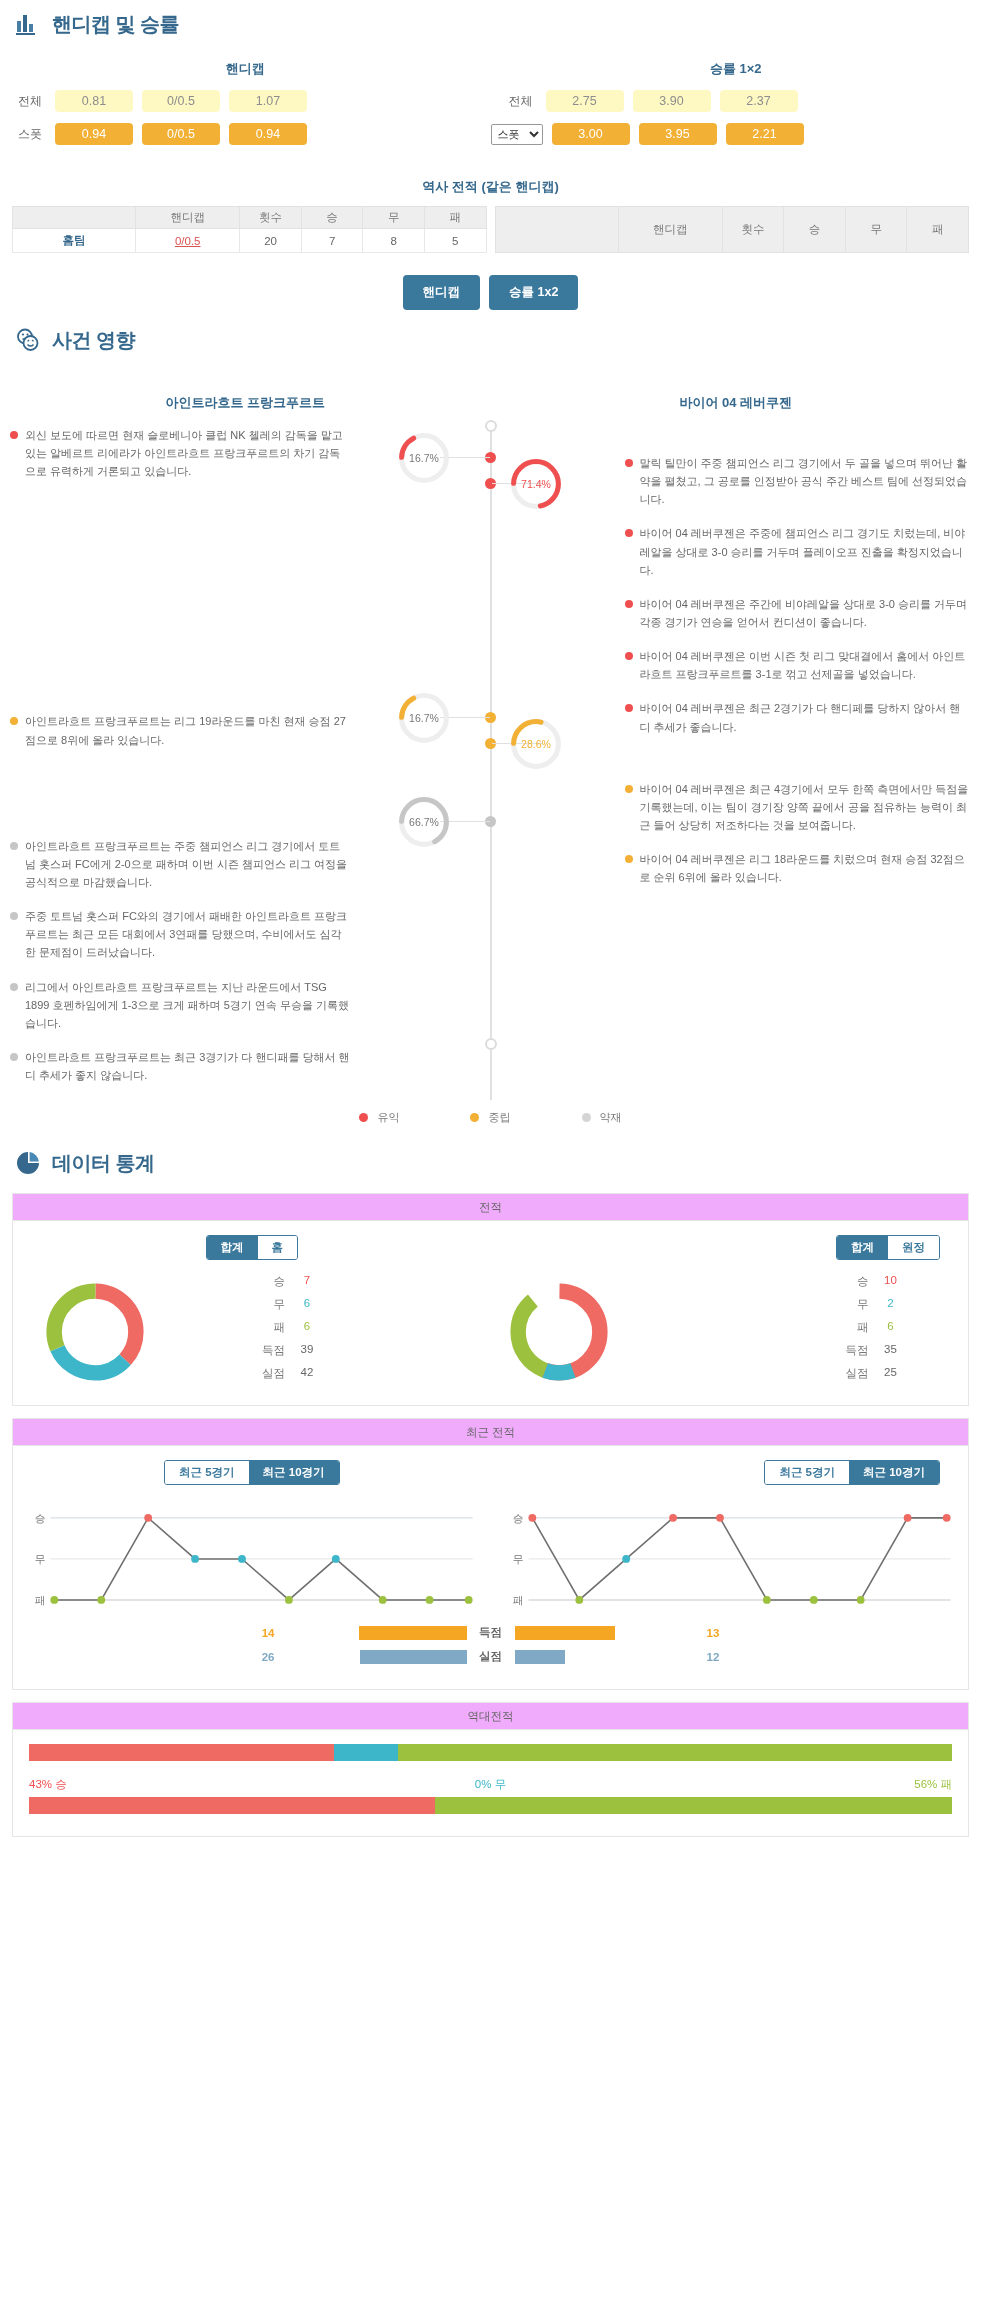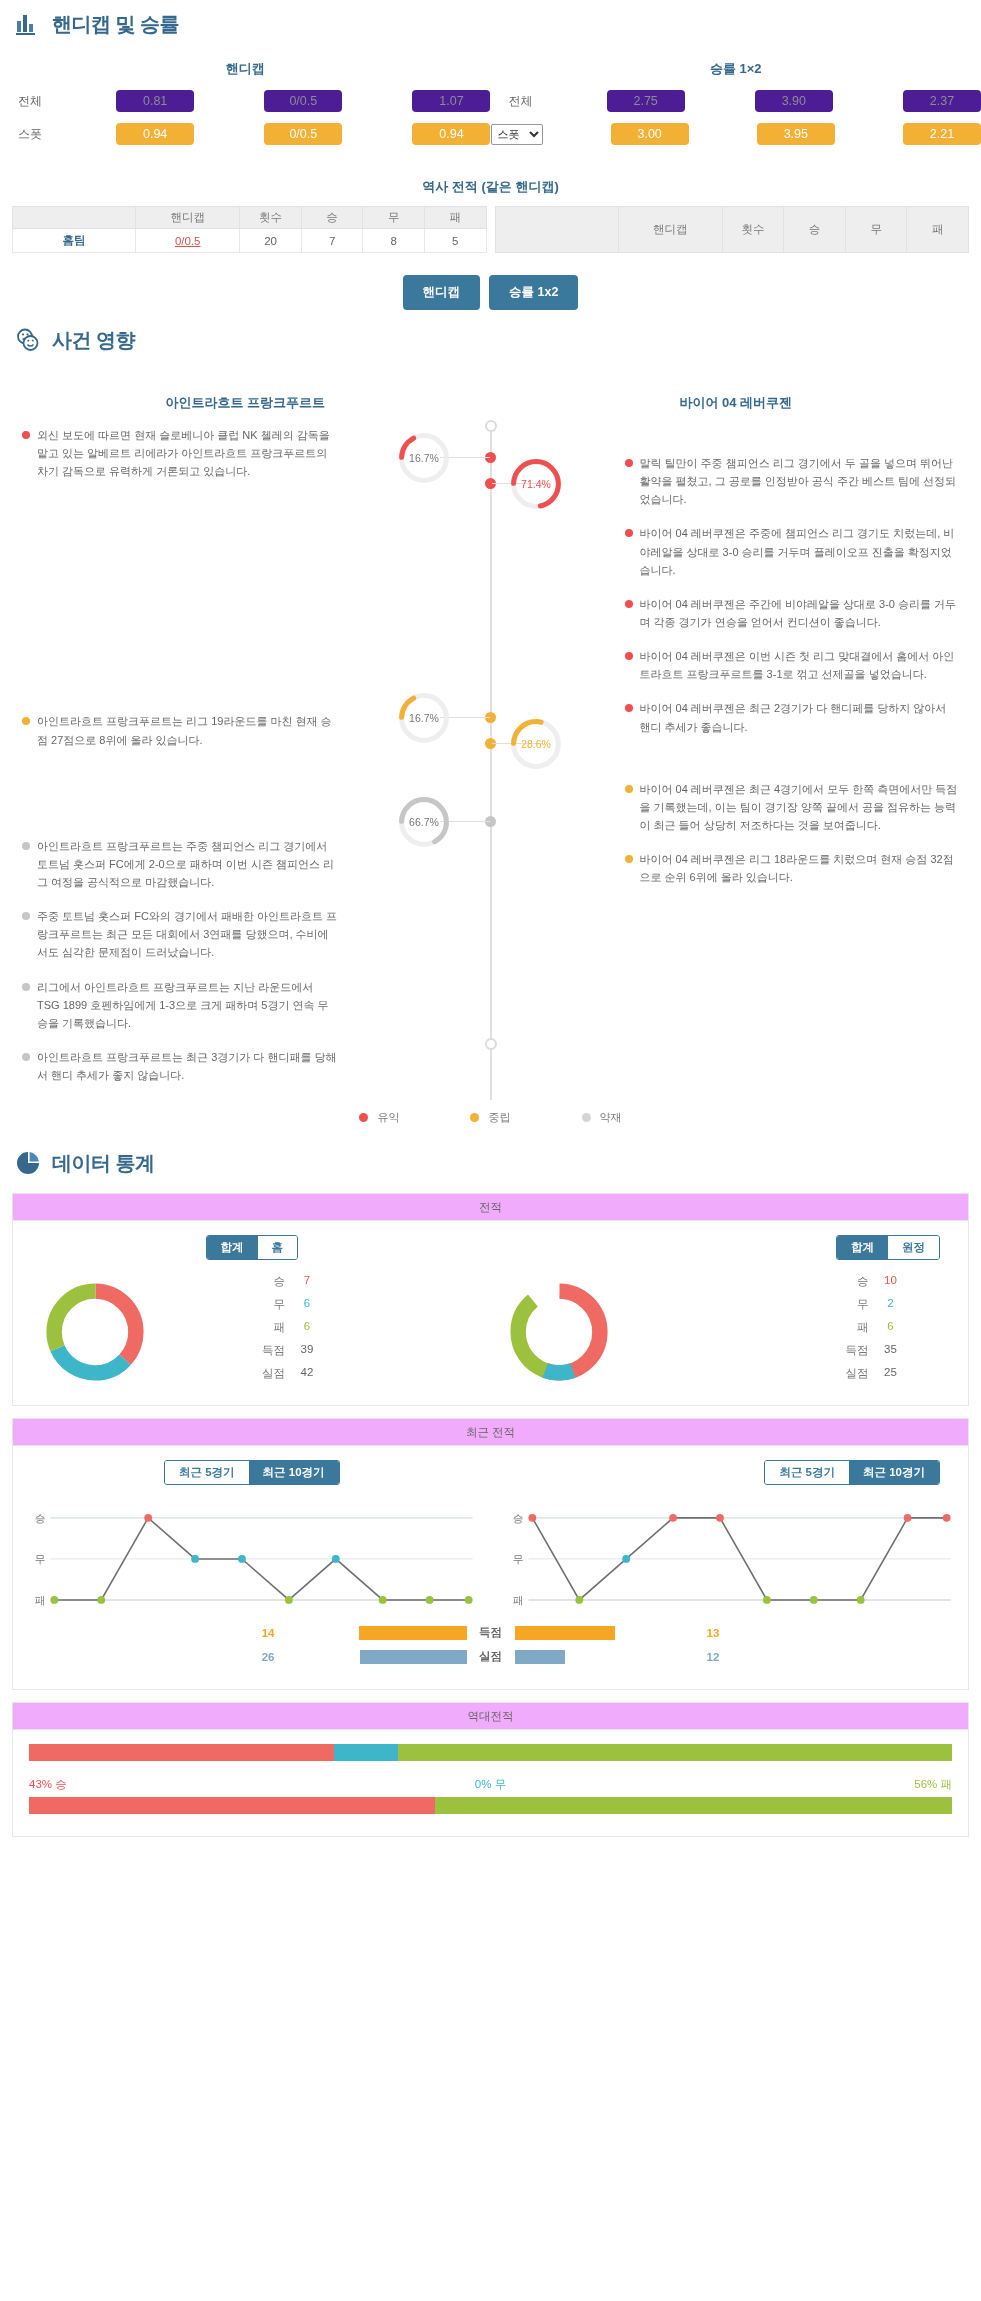--- a/index.html
+++ b/index.html
@@ -36,41 +36,41 @@
   .odds-col h3 {
     text-align: center;
     font-size: 13px;
     font-weight: bold;
     color: #35688c;
     margin: 14px 0 12px 0;
   }
   .odds-row {
     display: flex;
     align-items: center;
-    justify-content: space-between;
-    gap: 2px;
+    justify-content: flex-start;
+    gap: 9px;
     margin-bottom: 11px;
   }
   .odds-label {
     font-size: 12px;
     color: #666;
     width: 46px;
     text-align: right;
     padding-right: 4px;
     white-space: nowrap;
   }
   .odds-cell {
     width: 78px;
     height: 22px;
     line-height: 22px;
     text-align: center;
     font-size: 12.5px;
     border-radius: 4px;
   }
-  .odds-cell.grey { background: #4c1d95; color: #8d8d8d; }
+  .odds-cell.grey { background: #fef9c3; color: #8d8d8d; }
   .odds-cell.amber { background: #f2b035; color: #ffffff; }
   .odds-select {
     width: 52px;
     height: 21px;
     font-size: 11px;
     border: 1px solid #999;
     background: #fff;
     color: #333;
     border-radius: 2px;
     padding: 0 2px;
@@ -148,21 +148,21 @@
   .ei-left { padding-right: 130px; }
   .ei-right { padding-left: 130px; }
 
   .ei-item {
     display: flex;
     gap: 7px;
     margin-bottom: 16px;
     font-size: 11px;
     line-height: 1.65;
     color: #666;
-    padding: 0 22px;
+    padding: 0 10px;
   }
   .ei-right .ei-item { padding-left: 4px; }
   .dot {
     flex: 0 0 auto;
     width: 8px; height: 8px;
     border-radius: 50%;
     margin-top: 5px;
   }
   .dot.good { background: #ef4f4f; }
   .dot.neutral { background: #f2b035; }

